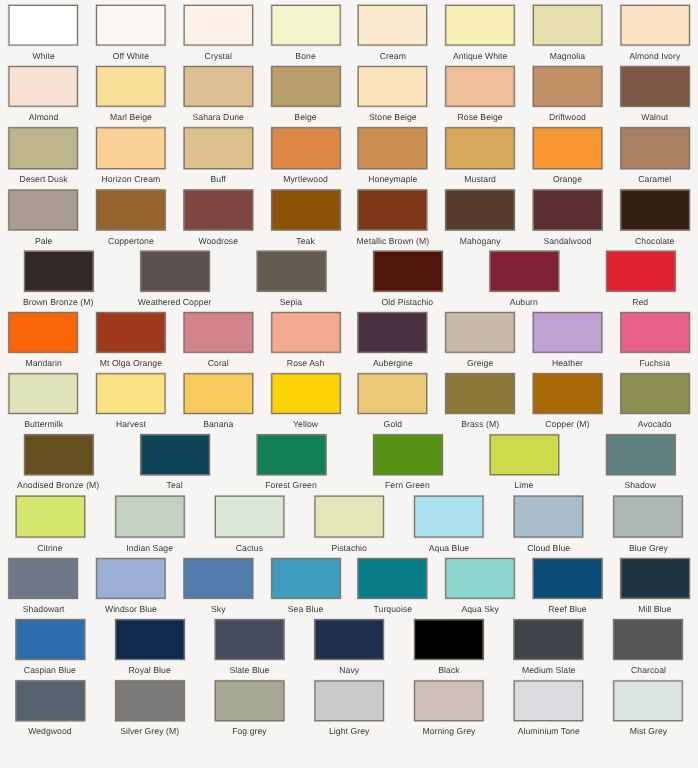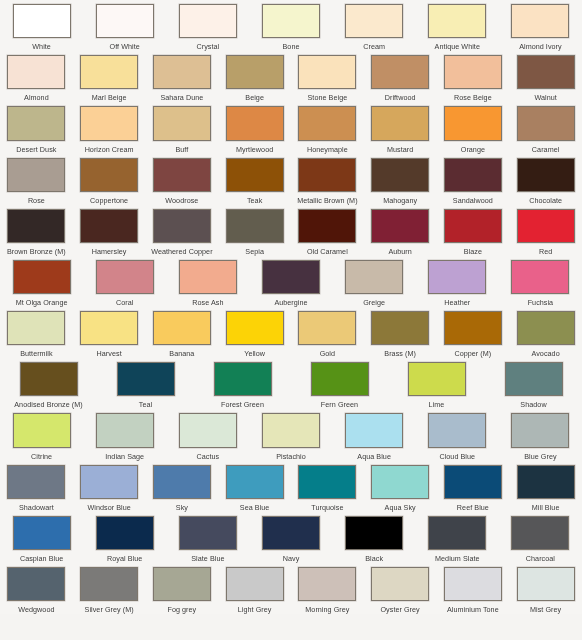--- a/index.html
+++ b/index.html
@@ -79,20 +79,24 @@
       </div>
       <div class="swatch-cell">
         <div class="swatch-chip" title="Cream" style="background-color: rgb(251, 233, 205);"></div>
         <div class="swatch-label">Cream</div>
       </div>
       <div class="swatch-cell">
         <div class="swatch-chip" title="Antique White" style="background-color: rgb(248, 238, 180);"></div>
         <div class="swatch-label">Antique White</div>
       </div>
       <div class="swatch-cell">
+        <div class="swatch-chip" title="Magnolia" style="background-color: rgb(232, 223, 174);"></div>
+        <div class="swatch-label">Magnolia</div>
+      </div>
+      <div class="swatch-cell">
         <div class="swatch-chip" title="Almond Ivory" style="background-color: rgb(251, 226, 195);"></div>
         <div class="swatch-label">Almond Ivory</div>
       </div>
     </div>
     <div class="swatch-row">
       <div class="swatch-cell">
         <div class="swatch-chip" title="Almond" style="background-color: rgb(247, 226, 212);"></div>
         <div class="swatch-label">Almond</div>
       </div>
       <div class="swatch-cell">
@@ -105,28 +109,28 @@
       </div>
       <div class="swatch-cell">
         <div class="swatch-chip" title="Beige" style="background-color: rgb(184, 159, 105);"></div>
         <div class="swatch-label">Beige</div>
       </div>
       <div class="swatch-cell">
         <div class="swatch-chip" title="Stone Beige" style="background-color: rgb(250, 226, 187);"></div>
         <div class="swatch-label">Stone Beige</div>
       </div>
       <div class="swatch-cell">
+        <div class="swatch-chip" title="Rose Beige" style="background-color: rgb(242, 191, 155);"></div>
+        <div class="swatch-label">Rose Beige</div>
+      </div>
+      <div class="swatch-cell">
         <div class="swatch-chip" title="Driftwood" style="background-color: rgb(192, 143, 101);"></div>
         <div class="swatch-label">Driftwood</div>
       </div>
       <div class="swatch-cell">
-        <div class="swatch-chip" title="Rose Beige" style="background-color: rgb(242, 191, 155);"></div>
-        <div class="swatch-label">Rose Beige</div>
-      </div>
-      <div class="swatch-cell">
         <div class="swatch-chip" title="Walnut" style="background-color: rgb(126, 87, 68);"></div>
         <div class="swatch-label">Walnut</div>
       </div>
     </div>
     <div class="swatch-row">
       <div class="swatch-cell">
         <div class="swatch-chip" title="Desert Dusk" style="background-color: rgb(189, 182, 140);"></div>
         <div class="swatch-label">Desert Dusk</div>
       </div>
       <div class="swatch-cell">
@@ -154,21 +158,21 @@
         <div class="swatch-label">Orange</div>
       </div>
       <div class="swatch-cell">
         <div class="swatch-chip" title="Caramel" style="background-color: rgb(169, 128, 97);"></div>
         <div class="swatch-label">Caramel</div>
       </div>
     </div>
     <div class="swatch-row">
       <div class="swatch-cell">
         <div class="swatch-chip" title="Suede" style="background-color: rgb(169, 157, 146);"></div>
-        <div class="swatch-label">Rose</div>
+        <div class="swatch-label">Pale</div>
       </div>
       <div class="swatch-cell">
         <div class="swatch-chip" title="Coppertone" style="background-color: rgb(150, 99, 47);"></div>
         <div class="swatch-label">Coppertone</div>
       </div>
       <div class="swatch-cell">
         <div class="swatch-chip" title="Woodrose" style="background-color: rgb(126, 69, 65);"></div>
         <div class="swatch-label">Woodrose</div>
       </div>
       <div class="swatch-cell">
@@ -191,50 +195,46 @@
         <div class="swatch-chip" title="Chocolate" style="background-color: rgb(52, 29, 19);"></div>
         <div class="swatch-label">Chocolate</div>
       </div>
     </div>
     <div class="swatch-row">
       <div class="swatch-cell">
         <div class="swatch-chip" title="Brown Bronze (M)" style="background-color: rgb(51, 40, 38);"></div>
         <div class="swatch-label">Brown Bronze (M)</div>
       </div>
       <div class="swatch-cell">
-        <div class="swatch-chip" title="Hamersley" style="background-color: rgb(74, 39, 32);"></div>
-        <div class="swatch-label">Hamersley</div>
-      </div>
-      <div class="swatch-cell">
         <div class="swatch-chip" title="Weathered Copper" style="background-color: rgb(92, 80, 81);"></div>
         <div class="swatch-label">Weathered Copper</div>
       </div>
       <div class="swatch-cell">
         <div class="swatch-chip" title="Sepia" style="background-color: rgb(98, 93, 78);"></div>
         <div class="swatch-label">Sepia</div>
       </div>
       <div class="swatch-cell">
         <div class="swatch-chip" title="Old Burgundy" style="background-color: rgb(80, 21, 8);"></div>
-        <div class="swatch-label">Old Caramel</div>
+        <div class="swatch-label">Old Pistachio</div>
       </div>
       <div class="swatch-cell">
         <div class="swatch-chip" title="Auburn" style="background-color: rgb(128, 32, 52);"></div>
         <div class="swatch-label">Auburn</div>
       </div>
       <div class="swatch-cell">
-        <div class="swatch-chip" title="Blaze" style="background-color: rgb(178, 34, 41);"></div>
-        <div class="swatch-label">Blaze</div>
-      </div>
-      <div class="swatch-cell">
         <div class="swatch-chip" title="Red" style="background-color: rgb(227, 34, 49);"></div>
         <div class="swatch-label">Red</div>
       </div>
     </div>
     <div class="swatch-row">
       <div class="swatch-cell">
+        <div class="swatch-chip" title="Mandarin" style="background-color: rgb(251, 102, 8);"></div>
+        <div class="swatch-label">Mandarin</div>
+      </div>
+      <div class="swatch-cell">
         <div class="swatch-chip" title="Mt Olga Orange" style="background-color: rgb(158, 58, 27);"></div>
         <div class="swatch-label">Mt Olga Orange</div>
       </div>
       <div class="swatch-cell">
         <div class="swatch-chip" title="Coral" style="background-color: rgb(210, 132, 138);"></div>
         <div class="swatch-label">Coral</div>
       </div>
       <div class="swatch-cell">
         <div class="swatch-chip" title="Rose Ash" style="background-color: rgb(242, 171, 142);"></div>
         <div class="swatch-label">Rose Ash</div>
@@ -423,24 +423,20 @@
         <div class="swatch-chip" title="Fog grey" style="background-color: rgb(166, 167, 148);"></div>
         <div class="swatch-label">Fog grey</div>
       </div>
       <div class="swatch-cell">
         <div class="swatch-chip" title="Light Grey" style="background-color: rgb(201, 201, 201);"></div>
         <div class="swatch-label">Light Grey</div>
       </div>
       <div class="swatch-cell">
         <div class="swatch-chip" title="Morning Grey" style="background-color: rgb(205, 192, 184);"></div>
         <div class="swatch-label">Morning Grey</div>
-      </div>
-      <div class="swatch-cell">
-        <div class="swatch-chip" title="Oyster Grey" style="background-color: rgb(221, 215, 195);"></div>
-        <div class="swatch-label">Oyster Grey</div>
       </div>
       <div class="swatch-cell">
         <div class="swatch-chip" title="Aluminium Tone" style="background-color: rgb(220, 220, 224);"></div>
         <div class="swatch-label">Aluminium Tone</div>
       </div>
       <div class="swatch-cell">
         <div class="swatch-chip" title="Mist Grey" style="background-color: rgb(221, 229, 226);"></div>
         <div class="swatch-label">Mist Grey</div>
       </div>
     </div>

